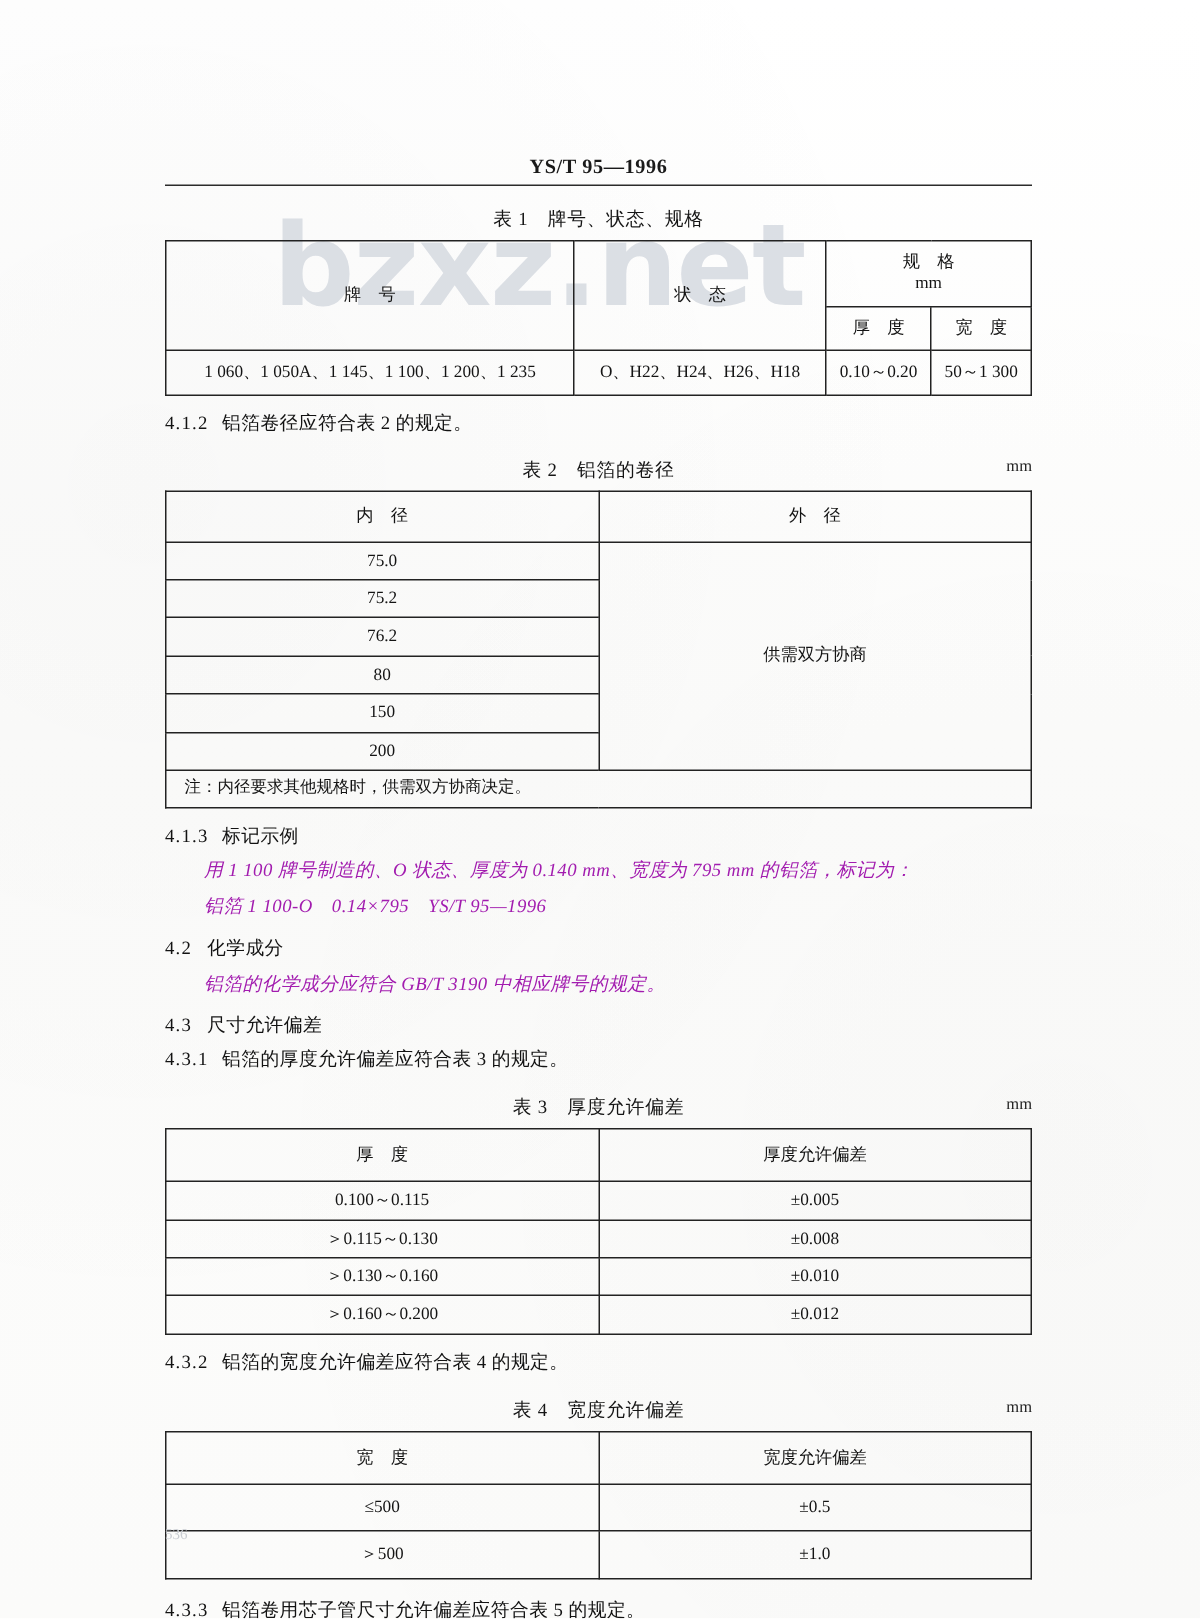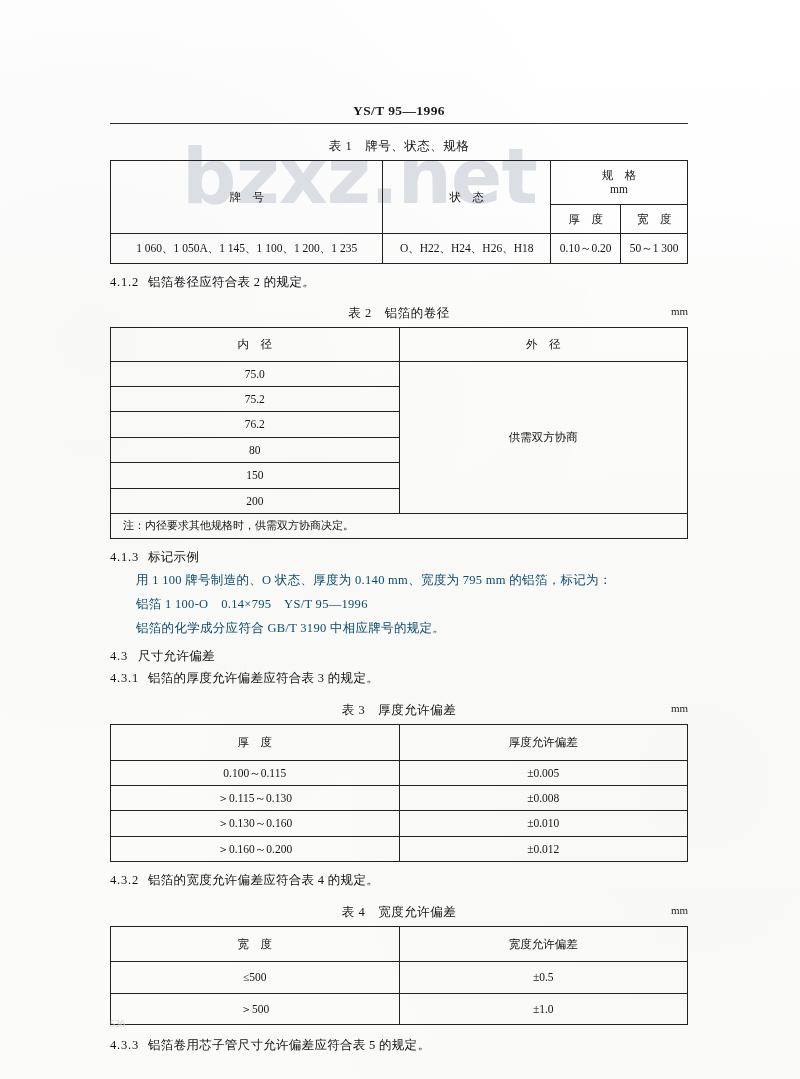--- a/index.html
+++ b/index.html
@@ -122,23 +122,24 @@
   .clause .num {
     display: inline-block;
     min-width: 38px;
     letter-spacing: 0.8px;
   }
   .clause .num.short { min-width: 28px; }
   .indent {
     font-size: 12.5px;
     margin-top: 5px;
     margin-left: 26px;
-    color: #0c4a6e;
+    color: #a21caf;
     letter-spacing: 0.3px;
     line-height: 1.5;
+    font-style: italic;
   }
   .gap-sm { margin-top: 11px; }
 
   .page-number {
     position: absolute;
     left: 110px;
     top: 1018px;
     font-size: 10px;
     color: #c9cdd2;
     font-family: "Liberation Serif", serif;
@@ -221,20 +222,23 @@
       </tr>
     </tbody>
       </table>
 
     <p class="clause">
       <span class="num">4.1.3</span><span>标记示例</span>
     </p>
     <div class="indent">用 1 100 牌号制造的、O 状态、厚度为 0.140 mm、宽度为 795 mm 的铝箔，标记为：</div>
     <div class="indent">铝箔 1 100-O　0.14×795　YS/T 95—1996</div>
 
+    <p class="clause">
+      <span class="num short">4.2</span><span>化学成分</span>
+    </p>
     <div class="indent">铝箔的化学成分应符合 GB/T 3190 中相应牌号的规定。</div>
 
     <p class="clause">
       <span class="num short">4.3</span><span>尺寸允许偏差</span>
     </p>
 
     <p class="clause" style="margin-top:4px;">
       <span class="num">4.3.1</span><span>铝箔的厚度允许偏差应符合表 3 的规定。</span>
     </p>
 

